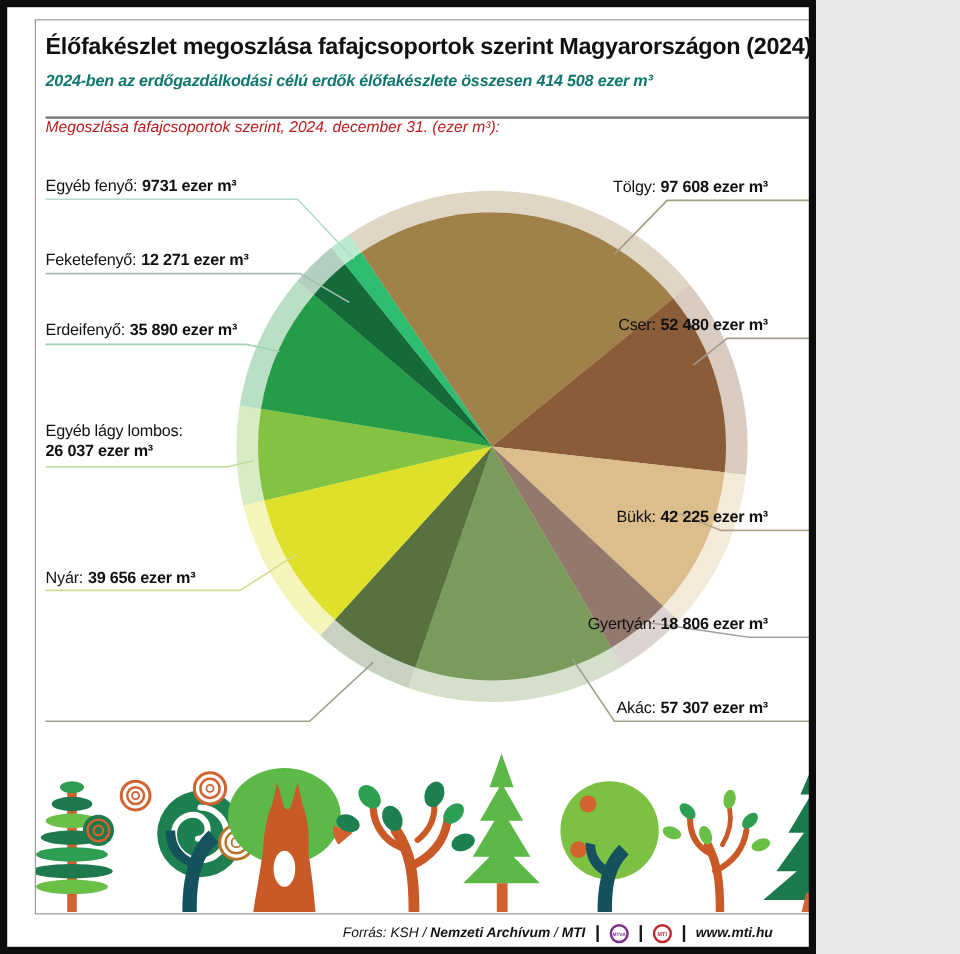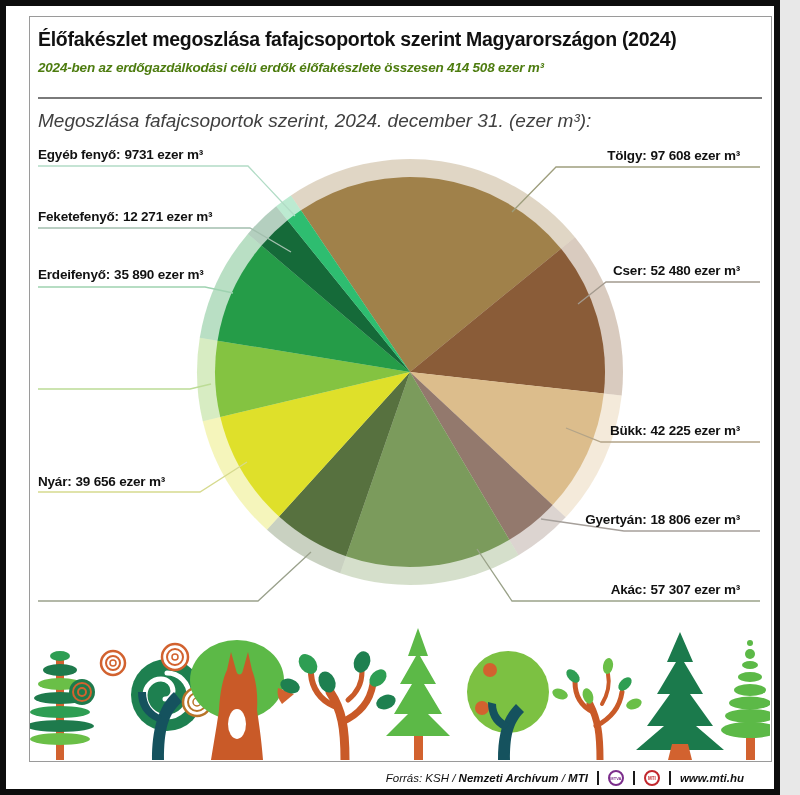--- a/index.html
+++ b/index.html
@@ -1,35 +1,35 @@
 <!DOCTYPE html>
 <html><head>
 <meta charset="utf-8">
 <style>
   html,body{margin:0;padding:0;background:#e8e8e8;}
-  .canvas{position:relative;width:780px;height:795px;background:#fff;
+  .canvas{position:relative;width:680px;height:795px;background:#fff;
           font-family:"Liberation Sans", sans-serif;overflow:hidden;}
   .outer-frame{position:absolute;inset:0;border:6px solid #0d0d0d;pointer-events:none;z-index:50;}
   .inner-box{position:absolute;left:29px;top:16px;width:741px;height:744px;
              border:1px solid #9a9a9a;z-index:0;}
   
   .title{position:absolute;left:38px;top:28px;width:700px;font-size:19.5px;font-weight:bold;
          letter-spacing:-0.3px;color:#111;z-index:3;}
   .subtitle{position:absolute;left:38px;top:60px;width:700px;font-size:13.5px;font-weight:bold;
-            font-style:italic;letter-spacing:-0.2px;color:#4d7c0f;z-index:3;}
+            font-style:italic;letter-spacing:-0.2px;color:#0f766e;z-index:3;}
   .rule{position:absolute;left:38px;top:97px;width:724px;height:2px;background:#7a7a7a;z-index:3;}
-  .note{position:absolute;left:38px;top:110px;width:600px;font-size:19px;font-style:italic;
-        color:#404040;z-index:3;}
+  .note{position:absolute;left:38px;top:98px;width:600px;font-size:13px;font-style:italic;
+        color:#b91c1c;z-index:3;}
   
   .chart-svg{position:absolute;left:0;top:0;z-index:1;}
   .trees-svg{position:absolute;left:30px;top:618px;z-index:2;}
   
   .callout{position:absolute;font-size:13.5px;color:#111;letter-spacing:-0.2px;z-index:4;
            white-space:nowrap;}
-  .callout .c-name{font-weight:bold;}
+  .callout .c-name{font-weight:normal;}
   .callout .c-val{font-weight:bold;margin-left:4px;}
   .callout.left{left:38px;text-align:left;}
   .callout.right{right:40px;text-align:center;}
   .callout.stacked{white-space:normal;width:150px;line-height:17px;}
   .callout.stacked .c-name{display:block;}
   .callout.stacked .c-val{margin-left:0;display:block;}
   
   .footer{position:absolute;right:36px;top:766px;height:24px;display:flex;align-items:center;
           gap:9px;z-index:3;font-size:11.5px;color:#111;}
   .src{font-style:italic;white-space:nowrap;}
@@ -97,20 +97,24 @@
 
   <div class="callout left" style="top:147px">
     <span class="c-name">Egyéb fenyő:</span><span class="c-val">9731 ezer m³</span>
   </div>
   <div class="callout left" style="top:209px">
     <span class="c-name">Feketefenyő:</span><span class="c-val">12 271 ezer m³</span>
   </div>
   <div class="callout left" style="top:267px">
     <span class="c-name">Erdeifenyő:</span><span class="c-val">35 890 ezer m³</span>
   </div>
+  <div class="callout left stacked" style="top:350px">
+    <span class="c-name">Egyéb lágy lombos:</span>
+      <span class="c-val">26 037 ezer m³</span>
+  </div>
   <div class="callout left" style="top:474px">
     <span class="c-name">Nyár:</span><span class="c-val">39 656 ezer m³</span>
   </div>
 
   <div class="callout right" style="top:148px">
     <span class="c-name">Tölgy:</span><span class="c-val">97 608 ezer m³</span>
   </div>
   <div class="callout right" style="top:263px">
     <span class="c-name">Cser:</span><span class="c-val">52 480 ezer m³</span>
   </div>

